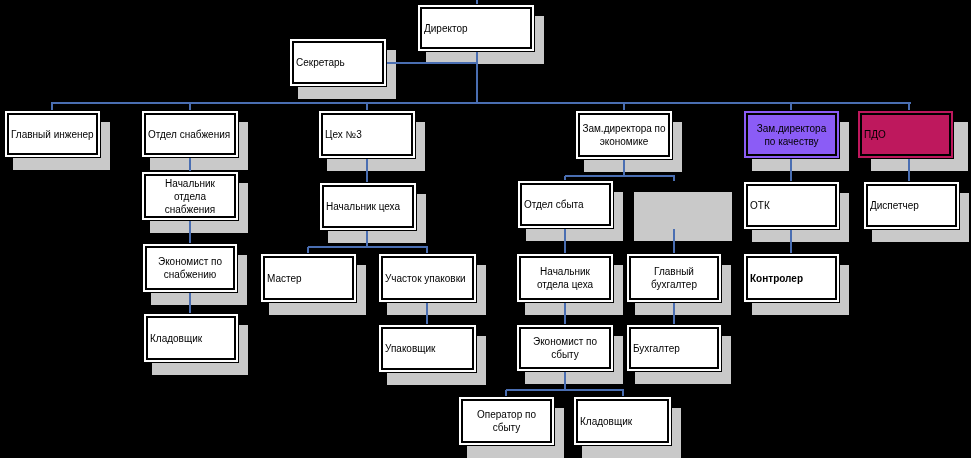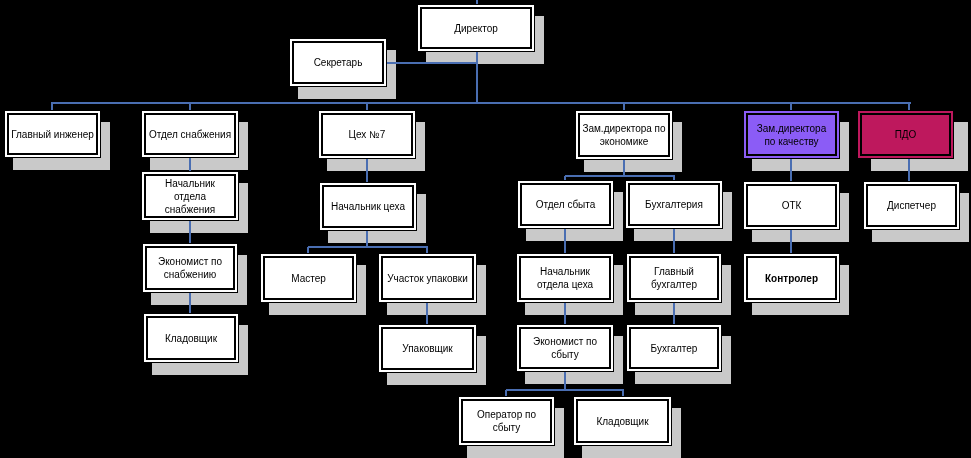--- a/index.html
+++ b/index.html
@@ -22,21 +22,21 @@
     box-sizing: border-box;
     cursor: default;
   }
   .node-inner {
     width: 100%;
     height: 100%;
     box-sizing: border-box;
     border: 2px solid #000;
     display: flex;
     align-items: center;
-    justify-content: center;
+    justify-content: flex-start;
     text-align: center;
     padding: 1px 2px;
   }
   .node-label {
     font-size: 10px;
     line-height: 13px;
     color: #000;
   }
 </style>
 </head>
@@ -118,21 +118,21 @@
         <span class="node-label">Главный инженер</span>
       </div>
     </div>
     <div class="node" style="left: 141px; top: 110px; width: 98px; height: 48px; background: rgb(255, 255, 255); border-color: rgb(0, 0, 0);">
       <div class="node-inner" style="border-color: rgb(0, 0, 0);">
         <span class="node-label">Отдел снабжения</span>
       </div>
     </div>
     <div class="node" style="left: 318px; top: 110px; width: 98px; height: 49px; background: rgb(255, 255, 255); border-color: rgb(0, 0, 0);">
       <div class="node-inner" style="border-color: rgb(0, 0, 0);">
-        <span class="node-label">Цех №7</span>
+        <span class="node-label">Цех №3</span>
       </div>
     </div>
     <div class="node" style="left: 575px; top: 110px; width: 98px; height: 50px; background: rgb(255, 255, 255); border-color: rgb(0, 0, 0);">
       <div class="node-inner" style="border-color: rgb(0, 0, 0);">
         <span class="node-label">Зам.директора по экономике</span>
       </div>
     </div>
     <div class="node" style="left: 743px; top: 110px; width: 97px; height: 49px; background: #8b5cf6; border-color: rgb(0, 0, 0);">
       <div class="node-inner" style="border-color: rgb(0, 0, 0);">
         <span class="node-label">Зам.директора по качеству</span>
@@ -149,25 +149,20 @@
       </div>
     </div>
     <div class="node" style="left: 319px; top: 182px; width: 98px; height: 49px; background: rgb(255, 255, 255); border-color: rgb(0, 0, 0);">
       <div class="node-inner" style="border-color: rgb(0, 0, 0);">
         <span class="node-label">Начальник цеха</span>
       </div>
     </div>
     <div class="node" style="left: 517px; top: 180px; width: 97px; height: 49px; background: rgb(255, 255, 255); border-color: rgb(0, 0, 0);">
       <div class="node-inner" style="border-color: rgb(0, 0, 0);">
         <span class="node-label">Отдел сбыта</span>
-      </div>
-    </div>
-    <div class="node" style="left: 625px; top: 180px; width: 98px; height: 49px; background: rgb(255, 255, 255); border-color: rgb(0, 0, 0);">
-      <div class="node-inner" style="border-color: rgb(0, 0, 0);">
-        <span class="node-label">Бухгалтерия</span>
       </div>
     </div>
     <div class="node" style="left: 743px; top: 181px; width: 97px; height: 49px; background: rgb(255, 255, 255); border-color: rgb(0, 0, 0);">
       <div class="node-inner" style="border-color: rgb(0, 0, 0);">
         <span class="node-label">ОТК</span>
       </div>
     </div>
     <div class="node" style="left: 863px; top: 181px; width: 97px; height: 49px; background: rgb(255, 255, 255); border-color: rgb(0, 0, 0);">
       <div class="node-inner" style="border-color: rgb(0, 0, 0);">
         <span class="node-label">Диспетчер</span>

